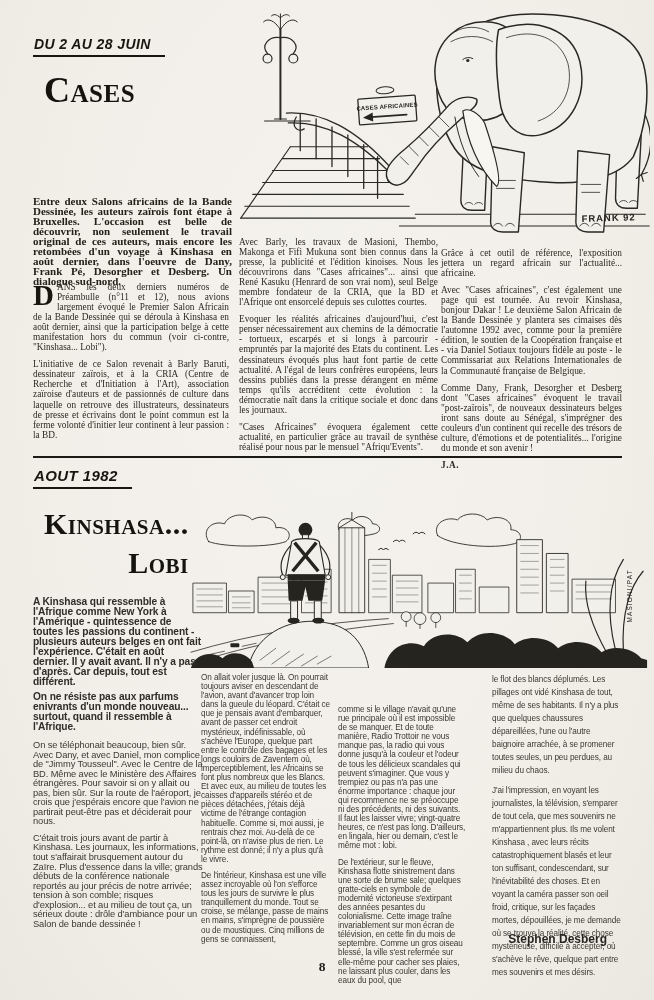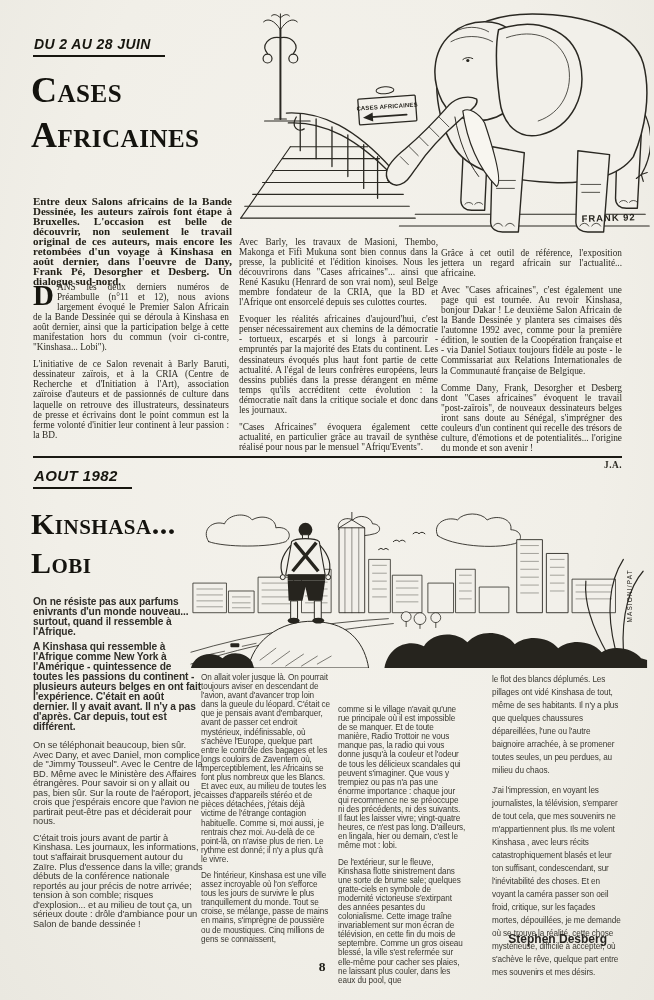--- a/index.html
+++ b/index.html
@@ -13,42 +13,42 @@
   .kicker {
     position:absolute; font-family:"Liberation Sans", sans-serif;
     font-weight:bold; font-style:italic; color:#17160f;
     border-bottom:2.5px solid #17160f; padding:0 14px 3px 1px; letter-spacing:.4px;
     white-space:nowrap;
   }
   .kicker-top { left:33px; top:36px; font-size:14px; }
   .kicker-bottom { left:33px; top:467px; font-size:15px; }
   .headline {
     position:absolute; font-family:"Liberation Serif", serif; font-weight:bold;
-    font-variant:small-caps; color:#14130e; letter-spacing:.5px;
+    font-variant:small-caps; color:#14130e; letter-spacing:.5px;margin-left:13px;
   }
   .headline span { display:block; }
   .headline-top { left:31px; top:68px; font-size:36px; line-height:45px; }
-  .headline-bottom { left:31px; top:504px; font-size:30px; line-height:39px; }
+  .headline-bottom { left:31px; top:504px; font-size:30px; line-height:39px;text-align:right; }
   .lead-serif {
     position:absolute; left:33px; top:196px; width:199px;
     font-weight:bold; font-size:11px; line-height:10px; text-align:justify; color:#23210f;
     color:#232118;
   }
   .tcol {
     position:absolute; font-size:9.3px; line-height:10.05px; text-align:justify; color:#2c2a22;
   }
   .tcol p + p { margin-top:7px; }
   #tcol1 { left:33px;  top:282px; width:196px; }
   #tcol2 { left:239px; top:237px; width:199px; }
   #tcol3 { left:441px; top:248px; width:181px; }
   .dropcap {
     float:left; font-size:29px; line-height:25px; font-weight:bold;
     padding:1px 3px 0 0; color:#17160f;
   }
-  .byline-serif { text-align:right; font-weight:bold; margin-top:8px; letter-spacing:.5px; }
+  .byline-serif { text-align:left; font-weight:bold; margin-top:8px; letter-spacing:.5px; }
   .divider { position:absolute; left:33px; top:456px; width:589px; height:2px; background:#1b1a14; }
   .lead-sans {
     position:absolute; left:33px; top:597px; width:168px;
     font-family:"Liberation Sans", sans-serif; font-weight:bold;
     font-size:10.2px; line-height:10px; color:#2f2d28; letter-spacing:-.1px;
   }
   .lead-sans p + p { margin-top:5px; }
   .bcol {
     position:absolute; font-family:"Liberation Sans", sans-serif;
     color:#3b3932; letter-spacing:-.1px;
@@ -76,21 +76,20 @@
 </style>
 </head>
 <body>
 
 <div class="page">
 
   <div class="kicker kicker-top">DU 2 AU 28 JUIN</div>
 
   <h1 class="headline headline-top">
     <span>Cases</span>
-    <span>Africaines</span>
   </h1>
 
   <svg class="illu illu-elephant" width="410" height="232" viewBox="0 0 412 234" aria-hidden="true">
 
     <g class="ink" stroke-width="1.1">
       <path d="M50,146 H128 M42,158 H140 M32,170 H150 M22,182 H158 M12,194 H164 M4,206 H170 M0,218 H176"></path>
       <path d="M50,146 L0,218"></path>
       <path d="M176,214 H408 M160,226 H412"></path>
       <path d="M24,120 H70"></path>
     </g>
@@ -245,22 +244,22 @@
     </g>
     <g>
       <path class="ink" stroke-width="1.2" d="M430,140 C420,100 424,70 438,48 M438,140 C436,104 444,76 458,60 M422,144 C406,116 398,92 400,70"></path>
       <path class="filldark" d="M196,158 C200,136 220,128 236,136 C244,122 268,120 280,132 C292,118 318,120 328,134 C340,124 362,126 372,138 C384,128 406,130 416,142 C428,134 448,138 456,148 L462,150 L462,158 Z"></path>
       <path class="filldark" d="M0,158 C4,144 20,140 32,148 C40,140 56,142 62,152 L64,158 Z"></path>
     </g>
     <text transform="translate(447,112) rotate(-90)" font-size="6.5" letter-spacing="1.2">MASIONI/PAT</text>
   </svg>
 
   <div class="lead-sans">
+    <p>A Kinshasa qui ressemble à l'Afrique comme New York à l'Amérique - quintessence de toutes les passions du continent - plusieurs auteurs belges en ont fait l'expérience. C'était en août dernier. Il y avait avant. Il n'y a pas d'après. Car depuis, tout est différent.</p>
     <p>On ne résiste pas aux parfums enivrants d'un monde nouveau... surtout, quand il ressemble à l'Afrique.</p>
-    <p>A Kinshasa qui ressemble à l'Afrique comme New York à l'Amérique - quintessence de toutes les passions du continent - plusieurs auteurs belges en ont fait l'expérience. C'était en août dernier. Il y avait avant. Il n'y a pas d'après. Car depuis, tout est différent.</p>
   </div>
 
   <div class="bcol" id="bcol1">
     <p>On se téléphonait beaucoup, bien sûr. Avec Dany, et avec Daniel, mon complice de "Jimmy Tousseul". Avec le Centre de la BD. Même avec le Ministère des Affaires étrangères. Pour savoir si on y allait ou pas, bien sûr. Sur la route de l'aéroport, je crois que j'espérais encore que l'avion ne partirait peut-être pas et déciderait pour nous.</p>
     <p>C'était trois jours avant de partir à Kinshasa. Les journaux, les informations, tout s'affairait brusquement autour du Zaïre. Plus d'essence dans la ville; grands débuts de la conférence nationale reportés au jour précis de notre arrivée; tension à son comble; risques d'explosion... et au milieu de tout ça, un sérieux doute : drôle d'ambiance pour un Salon de bande dessinée !</p>
   </div>
 
   <div class="bcol" id="bcol2">
     <p>On allait voler jusque là. On pourrait toujours aviser en descendant de l'avion, avant d'avancer trop loin dans la gueule du léopard. C'était ce que je pensais avant d'embarquer, avant de passer cet endroit mystérieux, indéfinissable, où s'achève l'Europe, quelque part entre le contrôle des bagages et les longs couloirs de Zaventem où, imperceptiblement, les Africains se font plus nombreux que les Blancs. Et avec eux, au milieu de toutes les caisses d'appareils stéréo et de pièces détachées, j'étais déjà victime de l'étrange contagion habituelle. Comme si, moi aussi, je rentrais chez moi. Au-delà de ce point-là, on n'avise plus de rien. Le rythme est donné; il n'y a plus qu'à le vivre.</p>
     <p>De l'intérieur, Kinshasa est une ville assez incroyable où l'on s'efforce tous les jours de survivre le plus tranquillement du monde. Tout se croise, se mélange, passe de mains en mains, s'imprègne de poussière ou de moustiques. Cinq millions de gens se connaissent,</p>

